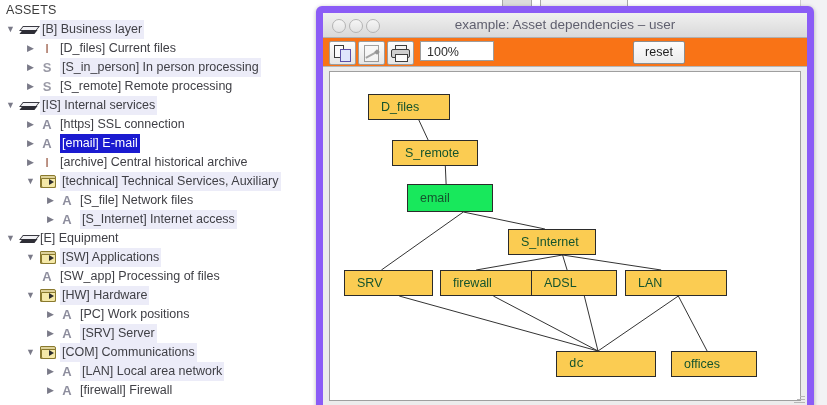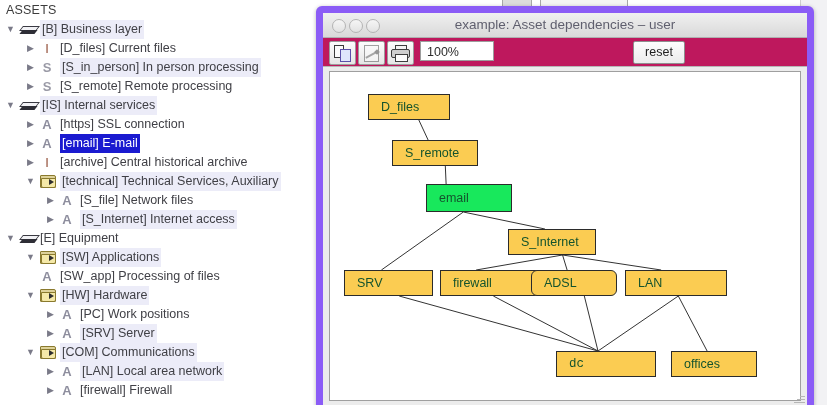--- a/index.html
+++ b/index.html
@@ -117,21 +117,21 @@
   }
   #dot-close{left:9px;}
   #dot-min{left:26px;}
   #dot-zoom{left:43px;}
   #win-title{
     position:absolute;left:0;top:0;width:484px;height:24px;line-height:24px;
     text-align:center;font-size:13.5px;color:#5f5f6e;
   }
   #toolbar{
     position:relative;height:28px;
-    background:#be185d;
+    background:#f97316;
     border-bottom:1px solid #b6b6b6;
   }
   .tbtn{
     position:absolute;top:3px;width:25px;height:22px;
     background:linear-gradient(#fdfdfd,#e6e6e6);
     border:1px solid #9d9d9d;border-radius:2px;
   }
   #btn-copy{left:6px;}
   #btn-export{left:35px;}
   #btn-print{left:64px;}
@@ -372,33 +372,33 @@
         <line x1="348.32" y1="224" x2="268" y2="279" stroke="#333" stroke-width="1"></line>
         <line x1="348.32" y1="224" x2="377.12" y2="279" stroke="#333" stroke-width="1"></line>
       </svg>
     <div id="graph">
         <div class="node" style="left: 38px; top: 22px; width: 82px; height: 26px; background: rgb(251, 204, 82);">
           <span>D_files</span>
         </div>
         <div class="node" style="left: 62px; top: 68px; width: 86px; height: 26px; background: rgb(251, 204, 82);">
           <span>S_remote</span>
         </div>
-        <div class="node sel" style="left: 96px; top: 112px; width: 86px; height: 28px; background: rgb(24, 232, 92);">
+        <div class="node sel" style="left: 77px; top: 112px; width: 86px; height: 28px; background: rgb(24, 232, 92);">
           <span>email</span>
         </div>
         <div class="node" style="left: 178px; top: 157px; width: 88px; height: 26px; background: rgb(251, 204, 82);">
           <span>S_Internet</span>
         </div>
         <div class="node" style="left: 14px; top: 198px; width: 89px; height: 26px; background: rgb(251, 204, 82);">
           <span>SRV</span>
         </div>
         <div class="node" style="left: 110px; top: 198px; width: 108px; height: 26px; background: rgb(251, 204, 82);">
           <span>firewall</span>
         </div>
-        <div class="node" style="left: 201px; top: 198px; width: 86px; height: 26px; background: rgb(251, 204, 82); border-radius: 6px;">
+        <div class="node" style="left: 201px; top: 198px; width: 86px; height: 26px; background: rgb(251, 204, 82);">
           <span>ADSL</span>
         </div>
         <div class="node" style="left: 295px; top: 198px; width: 102px; height: 26px; background: rgb(251, 204, 82);">
           <span>LAN</span>
         </div>
         <div class="node" style="left: 226px; top: 279px; width: 100px; height: 26px; background: rgb(251, 204, 82); font-family: Liberation Mono, monospace;">
           <span>dc</span>
         </div>
         <div class="node" style="left: 341px; top: 279px; width: 86px; height: 26px; background: rgb(251, 204, 82);">
           <span>offices</span>

